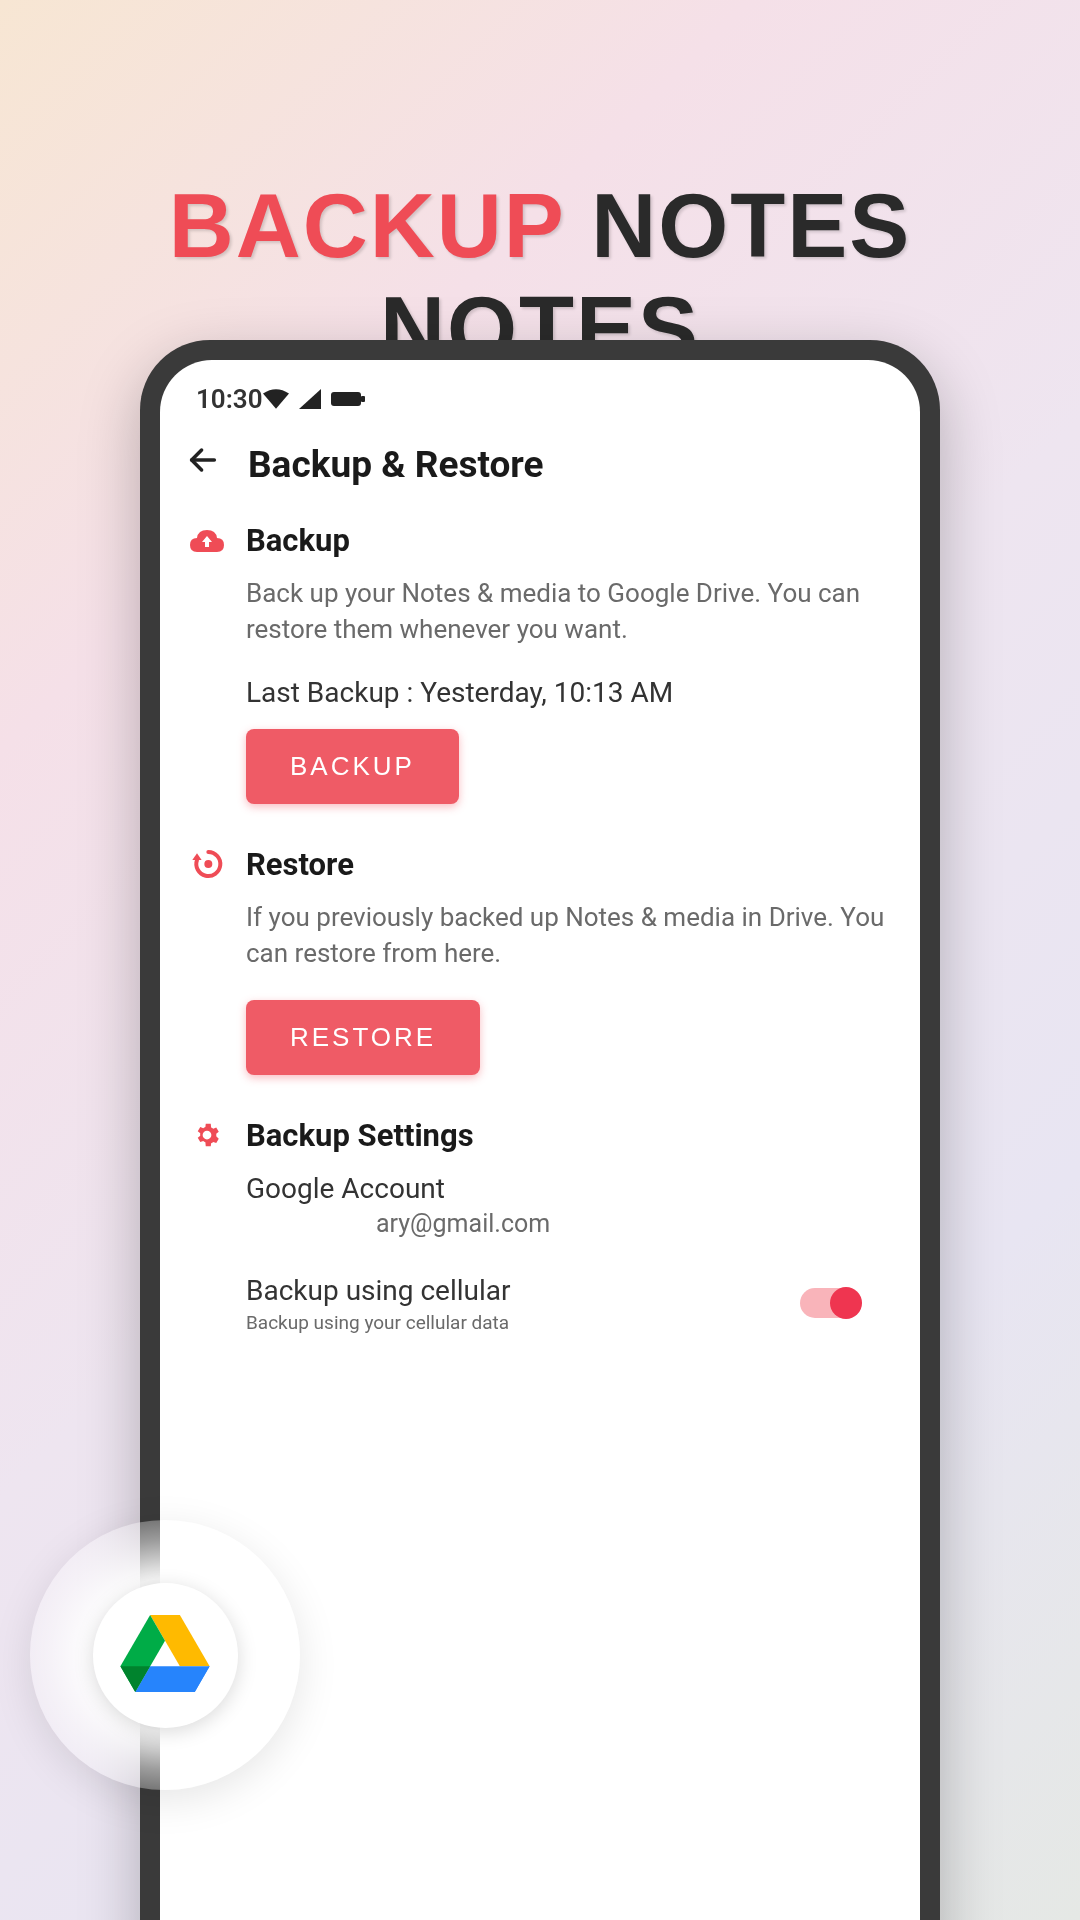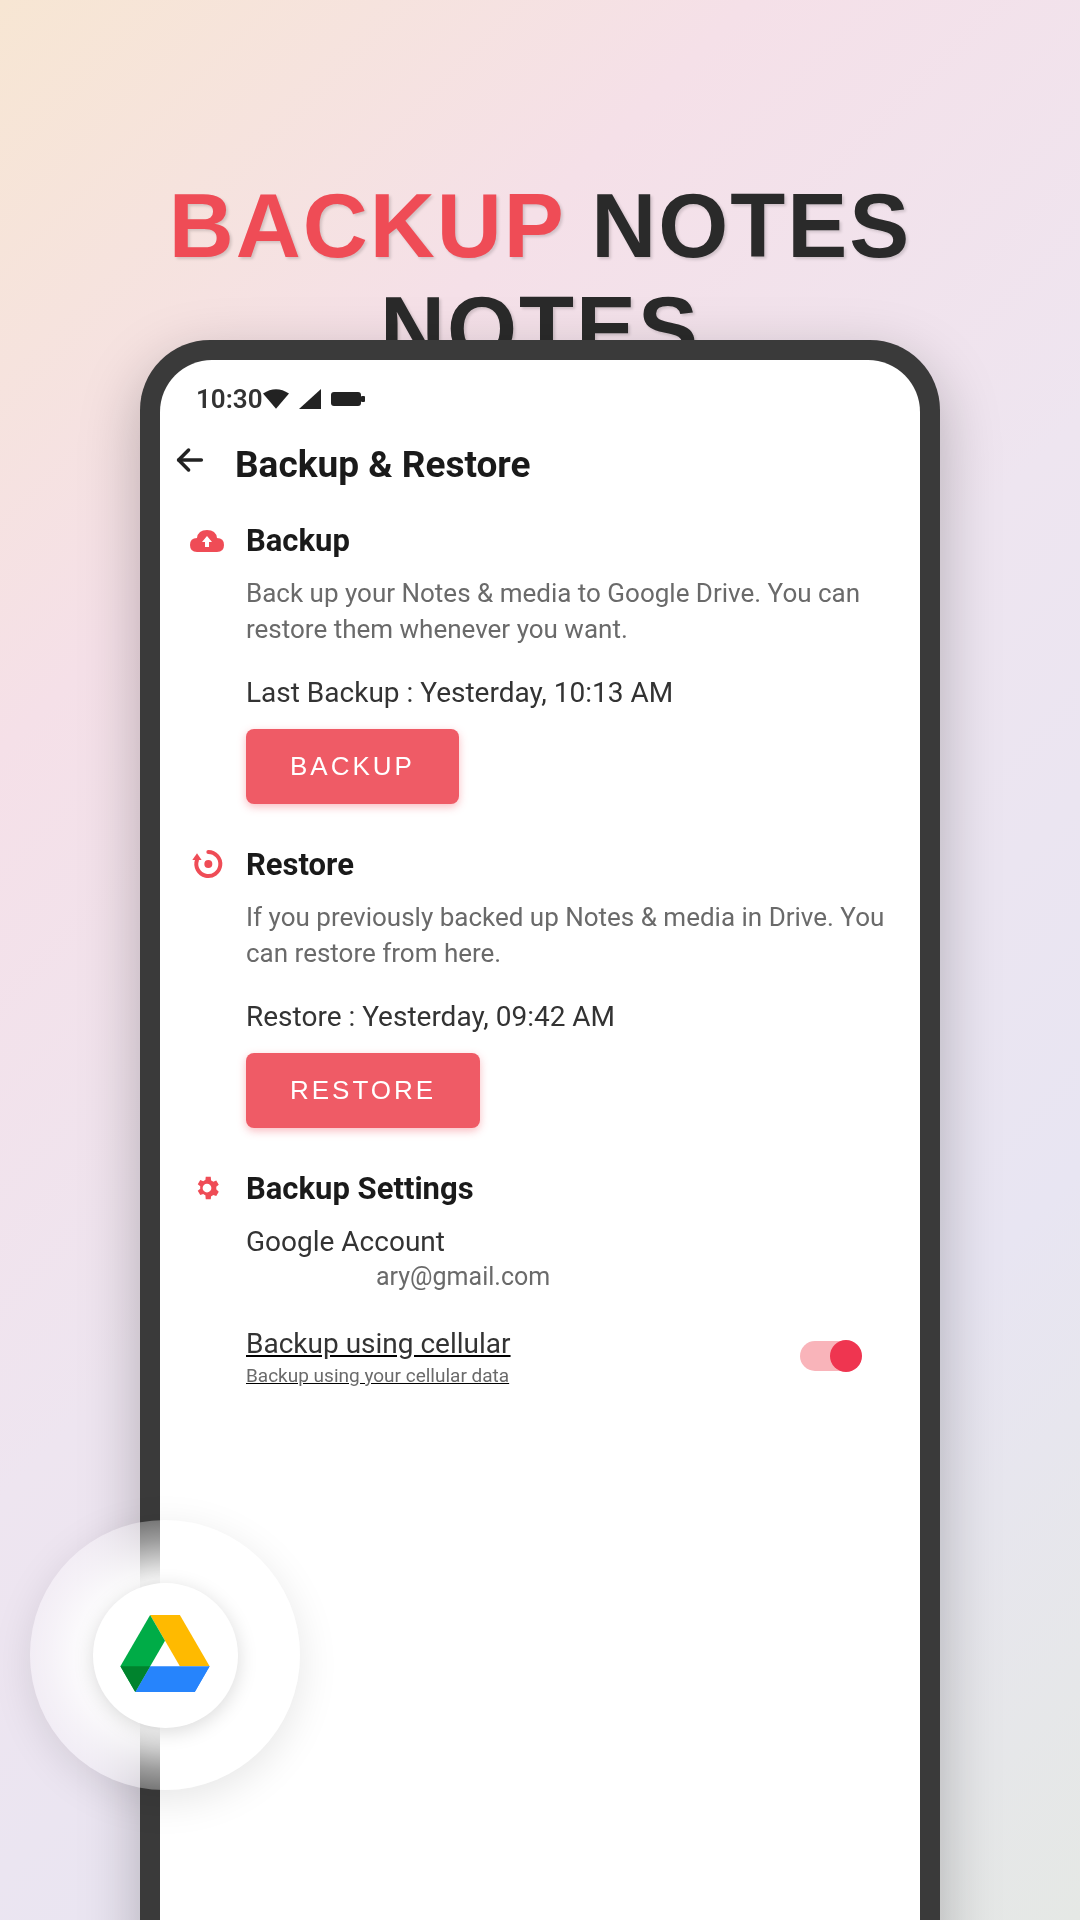--- a/index.html
+++ b/index.html
@@ -64,21 +64,21 @@
   font-weight: 600;
   color: #333;
 }
 .status-right { display: flex; gap: 10px; align-items: center; }
 
 
 .app-bar {
   display: flex;
   align-items: center;
   gap: 28px;
-  padding: 18px 13px 24px;
+  padding: 18px 26px 24px;
 }
 .app-bar .back-arrow { font-size: 38px; color: #222; }
 .app-bar .title { font-size: 37px; font-weight: 700; color: #1a1a1a; }
 
 
 .section { padding: 12px 30px 30px; }
 .section-header {
   display: flex;
   align-items: center;
   gap: 22px;
@@ -139,21 +139,20 @@
   color: #6a6a6a;
   padding-left: 130px;
 }
 .cellular-row {
   display: flex;
   align-items: flex-start;
   justify-content: space-between;
   padding-left: 56px;
   padding-right: 30px;
   margin-top: 36px;
-  text-decoration: underline;
 }
 .cellular-text .label { font-size: 28px; color: #333; }
 .cellular-text .sub { font-size: 19px; color: #6a6a6a; margin-top: 4px; }
 
 
 .toggle {
   width: 60px;
   height: 30px;
   background: #f9b4ba;
   border-radius: 20px;
@@ -256,21 +255,20 @@
           <svg width="32" height="32" viewBox="0 0 24 24">
               <path d="M13 3 A9 9 0 1 1 4.5 9" fill="none" stroke="#ef4c56" stroke-width="3" stroke-linecap="round"></path>
               <polygon points="1,9 8,9 4.5,4" fill="#ef4c56"></polygon>
               <circle cx="13" cy="12" r="3" fill="#ef4c56"></circle>
             </svg>
         </span>
         <span class="section-title">Restore</span>
       </div>
       <div class="section-body">
         <p class="section-desc">If you previously backed up Notes &amp; media in Drive. You can restore from here.</p>
-        <p class="info-line">Restore : Yesterday, 09:42 AM</p>
         <button class="action-button">RESTORE</button>
       </div>
     </div>
 
     <div class="section">
       <div class="section-header">
         <span class="section-icon">
           <svg width="30" height="30" viewBox="0 0 24 24" fill="#ef4c56">
               <path d="M19.4 13a7.5 7.5 0 0 0 0-2l2-1.6-2-3.4-2.4.9a7.5 7.5 0 0 0-1.7-1L15 3h-4l-.3 2.5a7.5 7.5 0 0 0-1.7 1l-2.4-.9-2 3.4 2 1.6a7.5 7.5 0 0 0 0 2l-2 1.6 2 3.4 2.4-.9a7.5 7.5 0 0 0 1.7 1L11 21h4l.3-2.5a7.5 7.5 0 0 0 1.7-1l2.4.9 2-3.4zM12 15.5A3.5 3.5 0 1 1 15.5 12 3.5 3.5 0 0 1 12 15.5z"></path>
             </svg>

